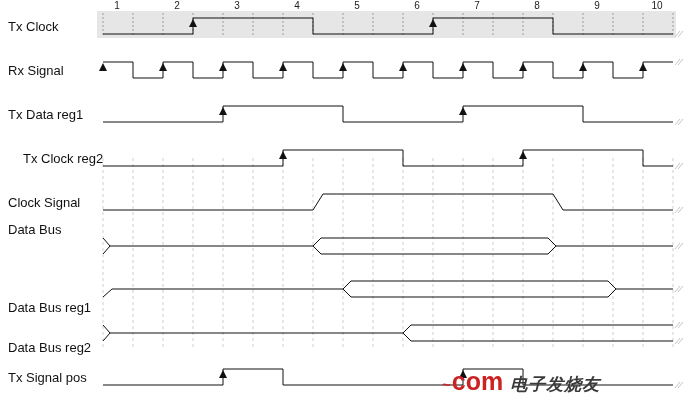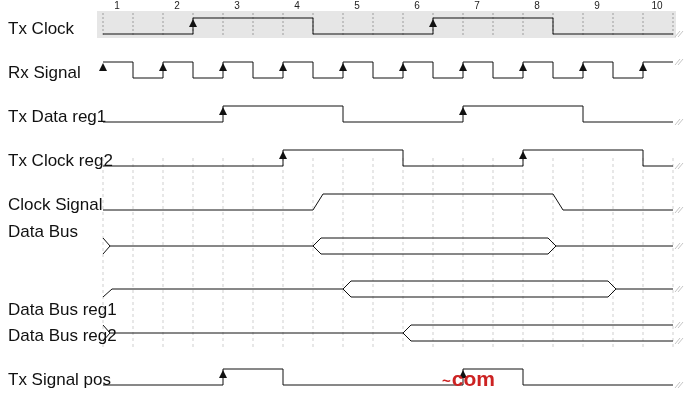--- a/index.html
+++ b/index.html
@@ -1,27 +1,27 @@
 <!DOCTYPE html>
 <html><head>
 <meta charset="utf-8">
 <style>
   html,body{margin:0;padding:0;background:#fff;}
   .stage{
     position:relative;width:689px;height:400px;background:#ffffff;
     font-family:"Liberation Sans",sans-serif;overflow:hidden;
   }
   .band{position:absolute;left:97px;top:11px;width:579px;height:27px;background:#e6e6e6;}
-  .sig-label{position:absolute;left:8px;font-size:17px;color:#111;white-space:nowrap;}
+  .sig-label{position:absolute;left:8px;font-size:13px;color:#111;white-space:nowrap;}
   .tick-label{position:absolute;top:0;height:11px;line-height:11px;font-size:10px;color:#222;transform:translateX(-50%);}
   #wave{position:absolute;left:0;top:0;}
   .watermark{position:absolute;left:441px;top:367px;display:flex;align-items:baseline;pointer-events:none;}
   .wm-brand{font-weight:bold;font-size:21px;letter-spacing:0.5px;}
   .wm-swoosh{font-weight:bold;font-size:15px;margin:0 1px;}
-  .wm-suffix{font-weight:bold;font-size:21px;}
+  .wm-suffix{font-weight:bold;font-size:25px;}
   .wm-cn{font-family:"Liberation Serif",serif;font-style:italic;font-weight:bold;
          font-size:17px;letter-spacing:1px;margin-left:7px;}
 </style>
 </head>
 <body>
 
 <div class="stage">
   <div class="band"></div>
   <div id="ticks">
       <div class="tick-label" style="left: 117px;">1</div>
@@ -152,24 +152,25 @@
         <polyline points="103,385 223,385 223,369 283,369 283,385 463,385 463,369 523,369 523,385 673,385" fill="none" stroke="#111111" stroke-width="1"></polyline>
       </g>
       <path d="M223,370 L219,378 L227,378 Z" fill="#111111"></path>
       <path d="M463,370 L459,378 L467,378 Z" fill="#111111"></path>
       <path d="M675,388 l5,-6 m-2,6 l5,-6" stroke="#c6c6c6" stroke-width="1" fill="none"></path>
     </svg>
   <div id="labels">
       <div class="sig-label" style="top: 19px;">Tx Clock</div>
       <div class="sig-label" style="top: 63px;">Rx Signal</div>
       <div class="sig-label" style="top: 107px;">Tx Data reg1</div>
-      <div class="sig-label" style="top: 151px;">Tx Clock reg2</div>
+      <div class="sig-label" style="top: 151px; margin-left: 15px;">Tx Clock reg2</div>
       <div class="sig-label" style="top: 195px;">Clock Signal</div>
       <div class="sig-label" style="top: 222px;">Data Bus</div>
       <div class="sig-label" style="top: 300px;">Data Bus reg1</div>
-      <div class="sig-label" style="top: 326px;">Data Bus reg2</div>
+      <div class="sig-label" style="top: 340px;">Data Bus reg2</div>
       <div class="sig-label" style="top: 370px;">Tx Signal pos</div>
     </div>
   <div class="watermark">
     <span class="wm-swoosh" style="color: rgb(204, 34, 34);">~</span>
     <span class="wm-suffix" style="color: rgb(204, 34, 34);">com</span>
+    <span class="wm-cn" style="color: rgb(58, 58, 58);">电子发烧友</span>
   </div>
 </div>
 
 </body></html>

